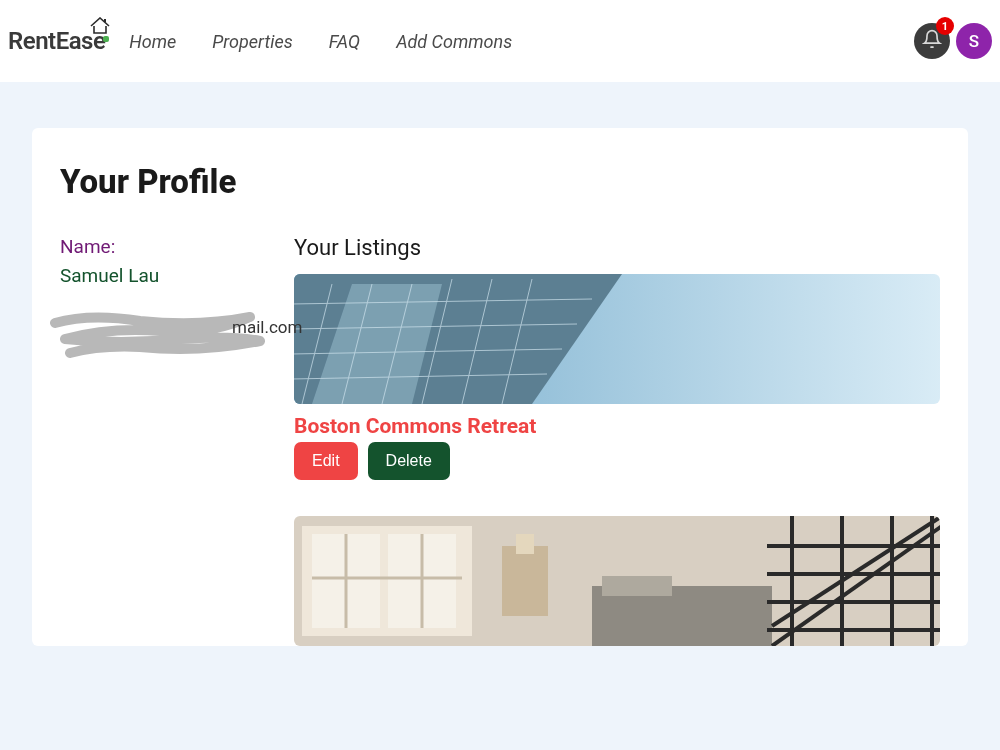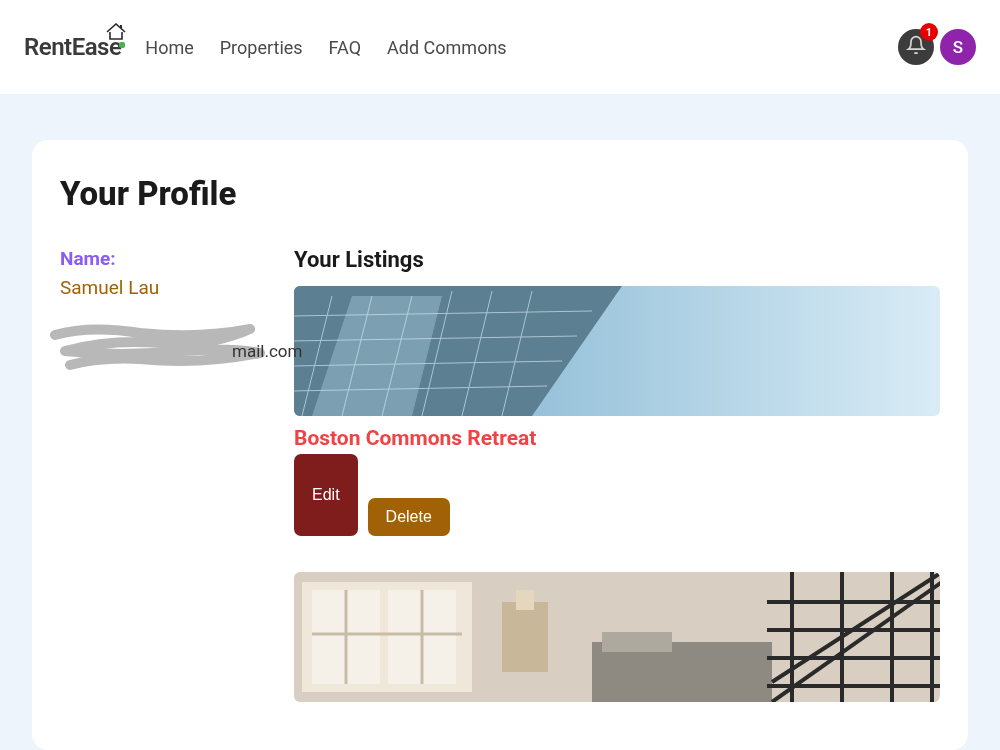--- a/index.html
+++ b/index.html
@@ -5,24 +5,24 @@
     * { margin: 0; padding: 0; box-sizing: border-box; }
     body {
       font-family: -apple-system, BlinkMacSystemFont, 'Segoe UI', Roboto, Helvetica, Arial, sans-serif;
       background: #eef4fb;
       width: 1000px;
       height: 750px;
       overflow: hidden;
     }
     .header {
       background: #ffffff;
-      height: 94px;
-      display: flex;
-      align-items: center;
-      padding: 0 24px;
+      height: 82px;
+      display: flex;
+      align-items: center;
+      padding: 0 8px;
       justify-content: space-between;
     }
     .header-left {
       display: flex;
       align-items: center;
       gap: 24px;
     }
     .logo {
       position: relative;
       font-size: 24px;
@@ -40,21 +40,22 @@
       position: absolute;
       top: 9px;
       right: -4px;
       width: 6px;
       height: 6px;
       background: #4caf50;
       border-radius: 2px;
     }
     .nav {
       display: flex;
-      gap: 26px;
+      gap: 36px;
+      font-style: italic;
     }
     .nav-link {
       color: #4a4a4a;
       font-size: 18px;
       cursor: pointer;
       font-weight: 400;
     }
     .header-right {
       display: flex;
       align-items: center;
@@ -97,73 +98,73 @@
       justify-content: center;
       font-size: 17px;
       font-weight: 500;
       cursor: pointer;
     }
     .content {
       padding: 46px 32px 0;
     }
     .card {
       background: #ffffff;
-      border-radius: 16px;
+      border-radius: 6px;
       padding: 34px 28px;
-      height: 610px;
+      height: 518px;
       overflow: hidden;
     }
     .page-title {
       font-size: 33px;
       font-weight: 800;
       color: #1a1a1a;
       margin-bottom: 34px;
     }
     .cols {
       display: flex;
       gap: 24px;
     }
     .left-col {
       width: 210px;
       flex-shrink: 0;
     }
     .field-label {
       font-size: 19px;
-      font-weight: 700;
-      color: #8b5cf6;
+      font-weight: 400;
+      color: #701a75;
     }
     .field-value {
       font-size: 19px;
-      color: #a16207;
+      color: #14532d;
       margin-top: 6px;
       margin-bottom: 24px;
     }
     .email-redact {
       position: relative;
       height: 40px;
       margin-top: 6px;
     }
     .scribble {
       position: absolute;
       left: -10px;
       top: -6px;
     }
     .email-tail {
       position: absolute;
       left: 172px;
-      top: 18px;
+      top: 6px;
       font-size: 17px;
       color: #333;
     }
     .right-col {
       flex: 1;
     }
     .sub-title {
       font-size: 22px;
-      font-weight: 700;
+      font-weight: 400;
       color: #1a1a1a;
       margin-bottom: 14px;
     }
     .listing {
       margin-bottom: 36px;
     }
     .listing-img {
       width: 100%;
       height: 130px;
       border-radius: 6px;
@@ -187,22 +188,22 @@
     }
     .btn {
       border: none;
       padding: 10px 18px;
       border-radius: 7px;
       font-size: 16px;
       color: #fff;
       cursor: pointer;
       font-weight: 500;
     }
-    .btn-edit { background: #7f1d1d; }
-    .btn-delete { background: #a16207; margin-top: 44px; }
+    .btn-edit { background: #ef4444; }
+    .btn-delete { background: #14532d; }
   </style>
 </head>
 <body>
 
 <div class="header">
   <div class="header-left">
     <div class="logo">
       <span>RentEase</span>
       <span class="house">
         <svg width="22" height="18" viewBox="0 0 22 18">

